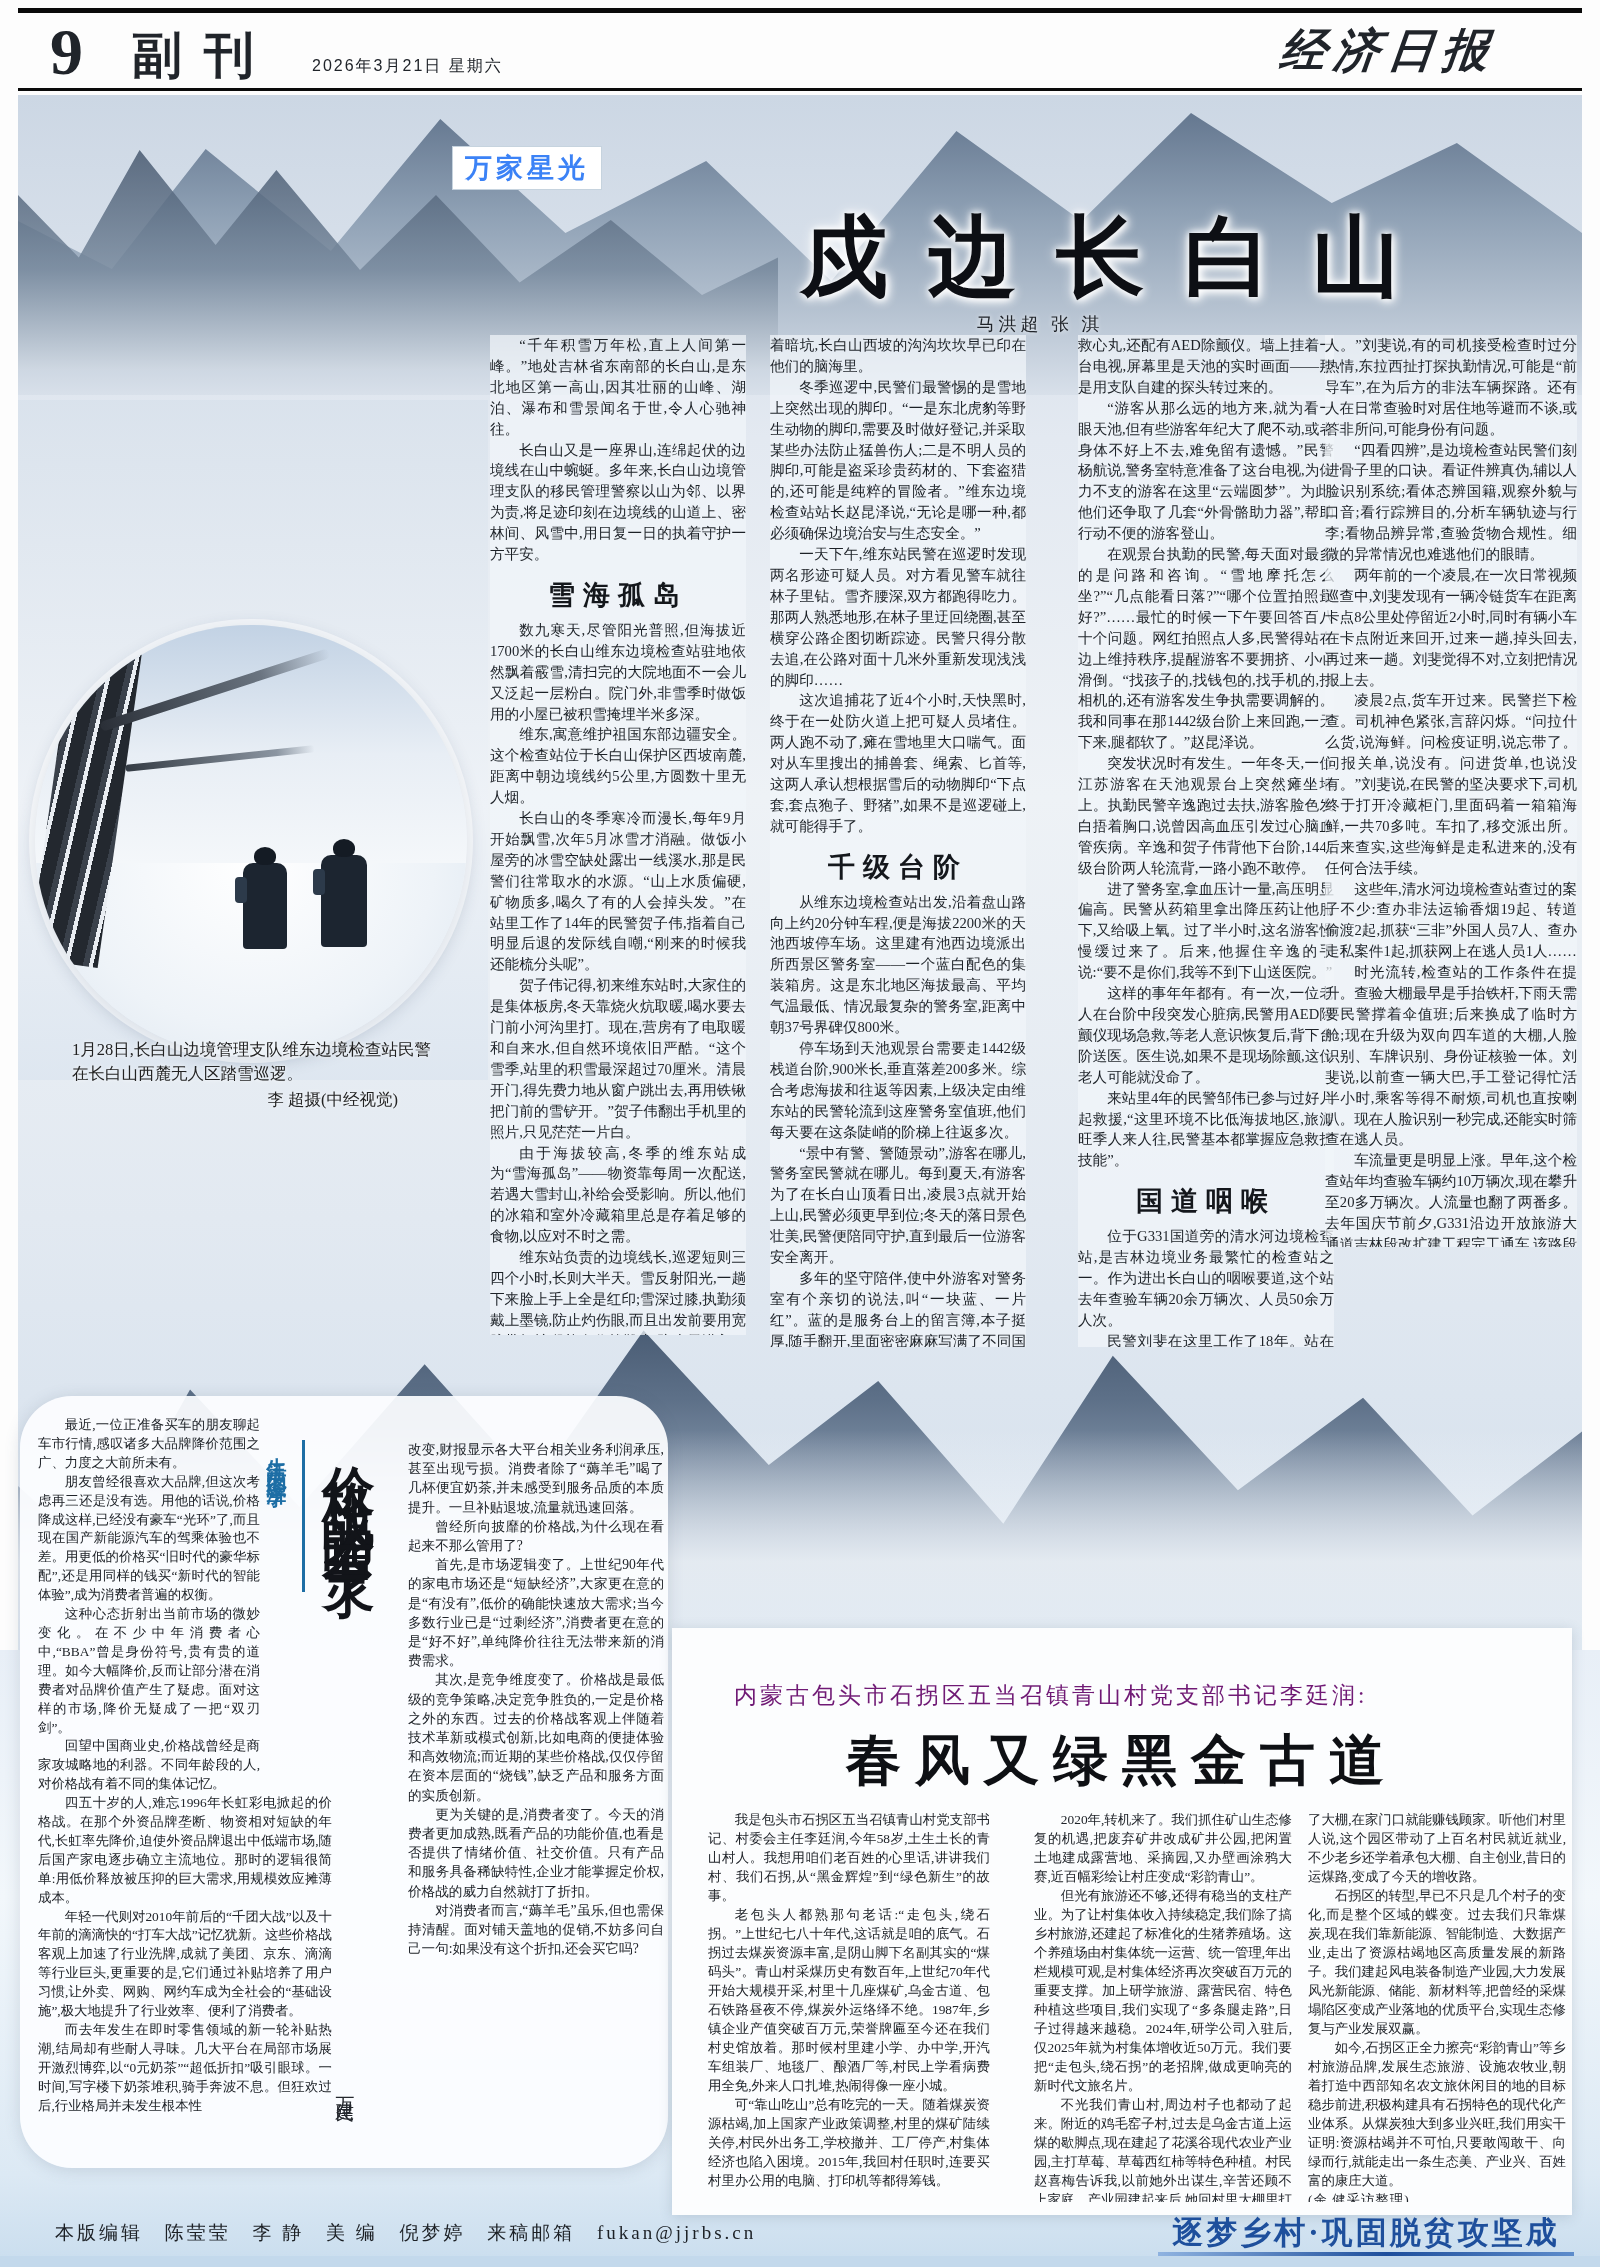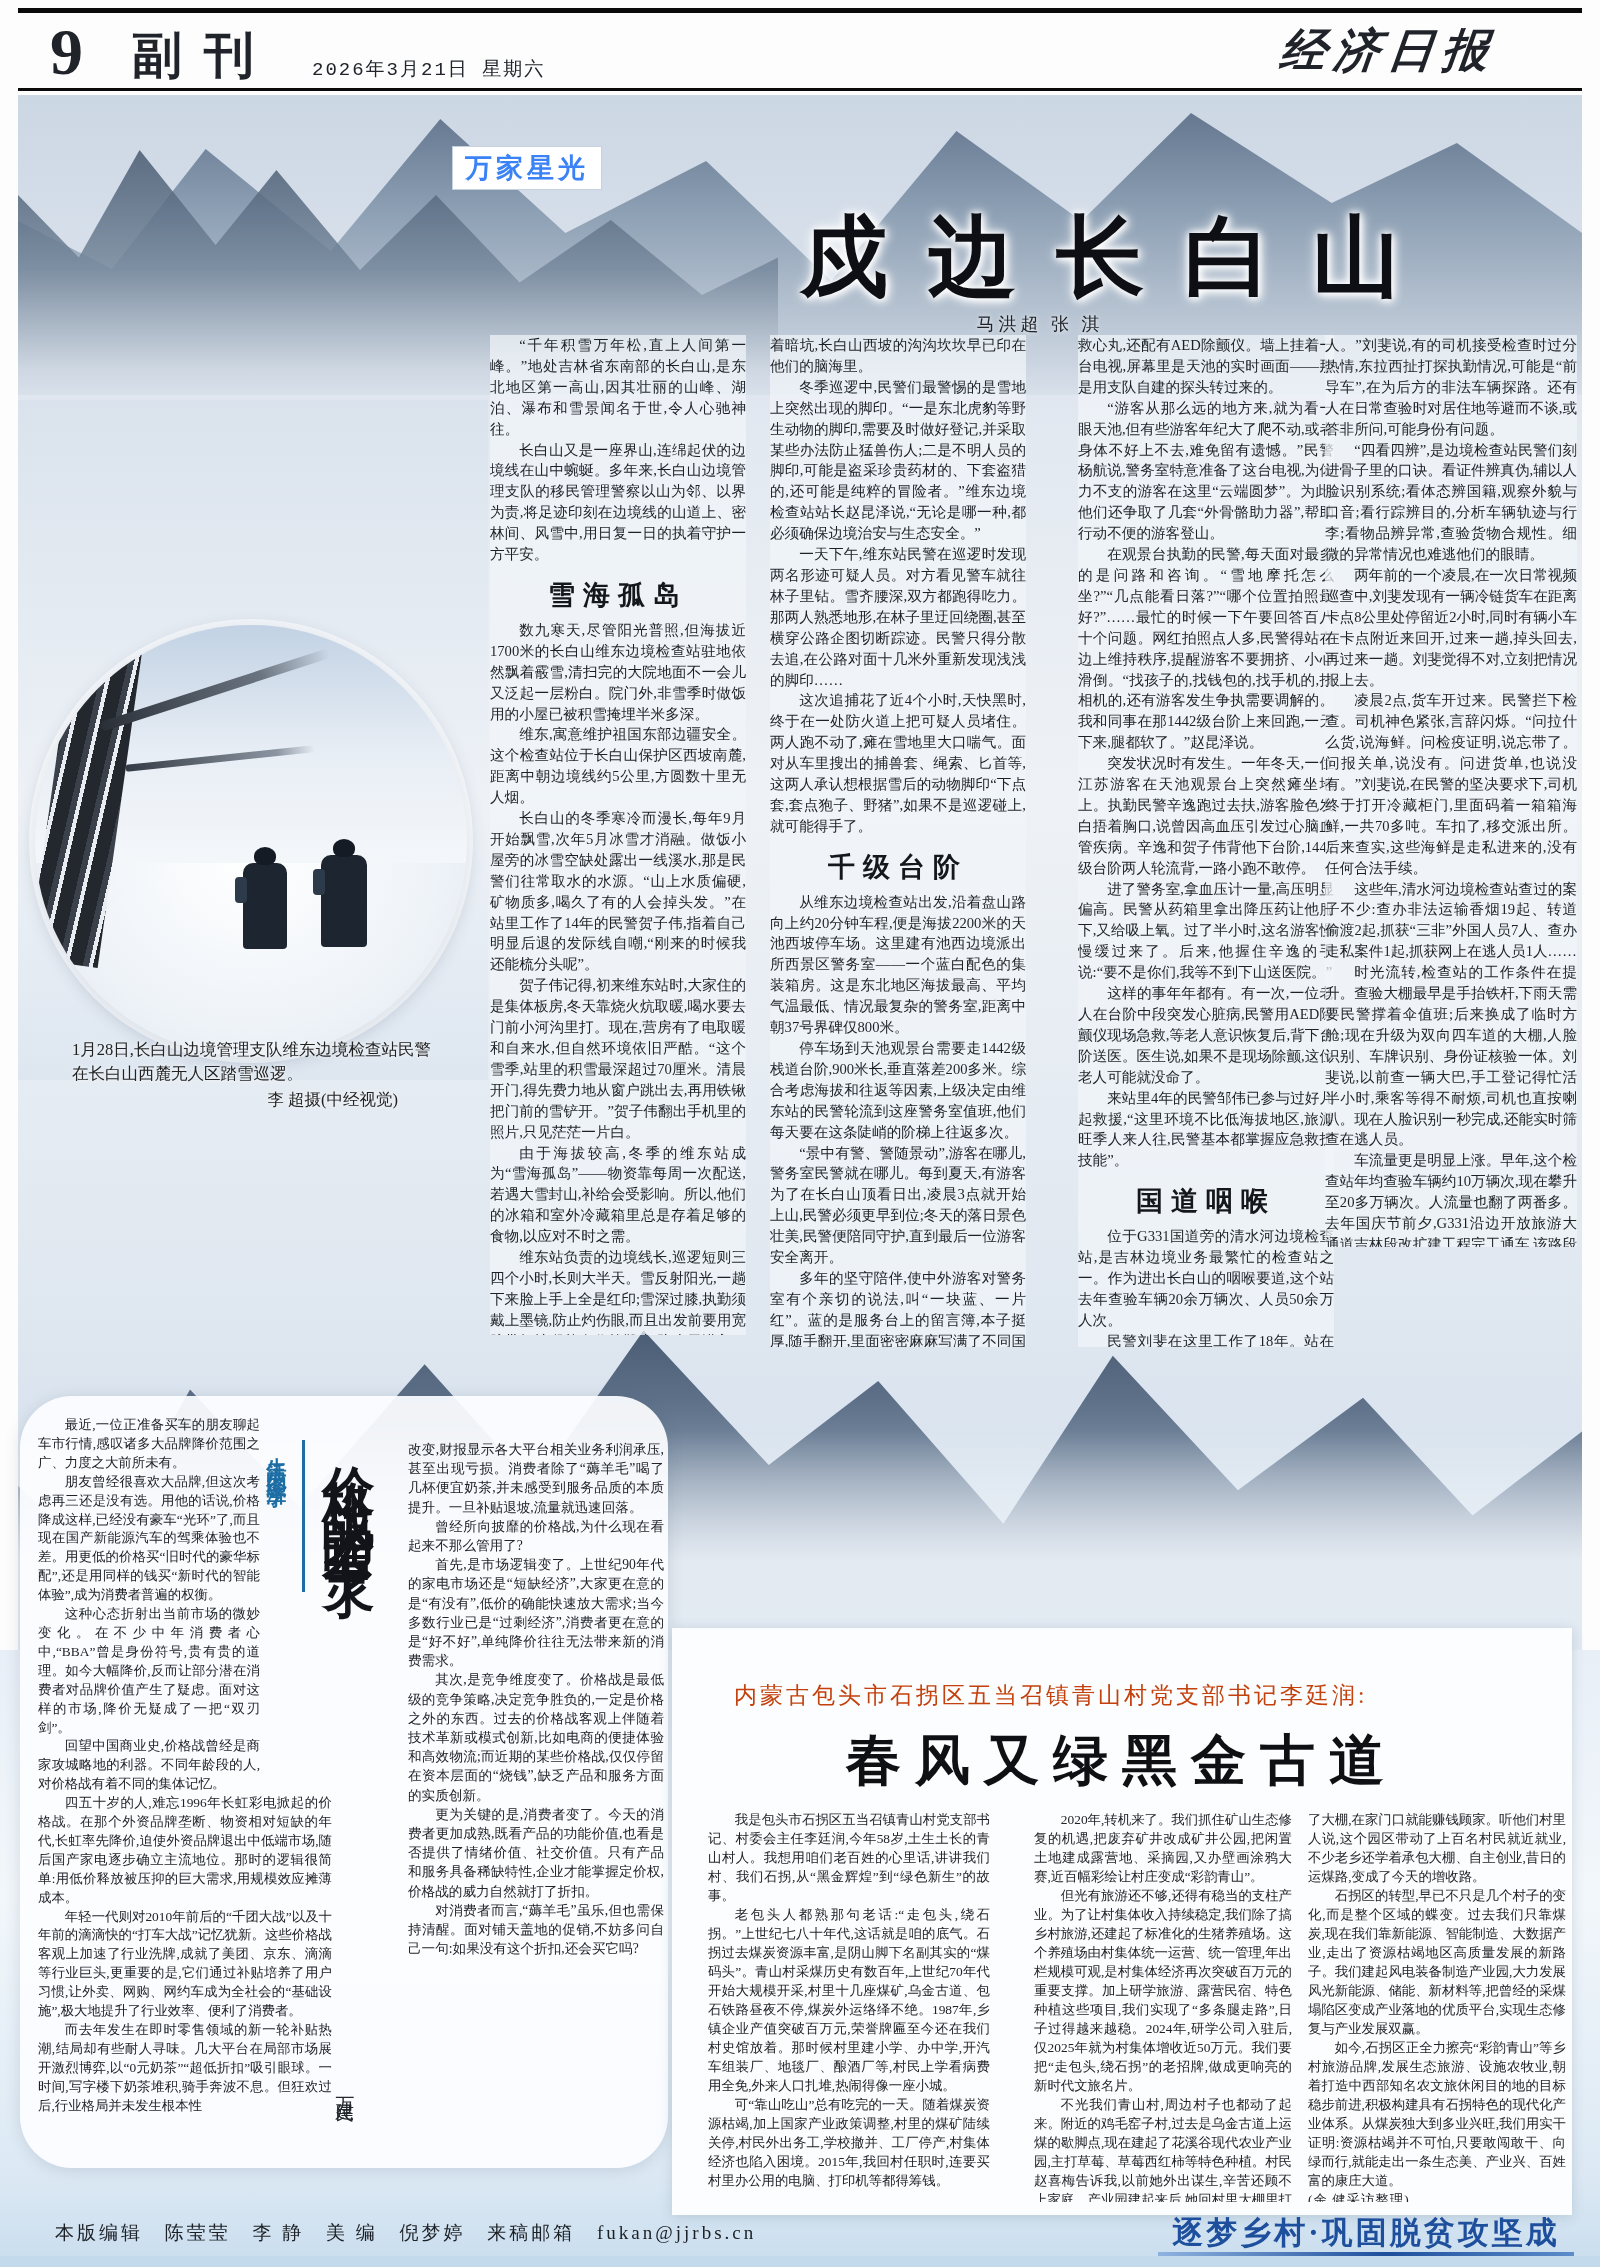--- a/index.html
+++ b/index.html
@@ -3,21 +3,21 @@
 <meta charset="utf-8">
 <style>
   html,body{margin:0;padding:0;background:#ffffff;}
   .page{position:relative;width:1600px;height:2267px;background:#fdfdfd;overflow:hidden;
         font-family:"Liberation Serif",serif;color:#20242a;}
   
   .rule-top{position:absolute;left:18px;right:18px;top:8px;height:5px;background:#0a0a0a;}
   .rule-head{position:absolute;left:18px;right:18px;top:88px;height:3px;background:#0a0a0a;}
   .page-no{position:absolute;left:50px;top:14px;font-size:66px;font-weight:bold;font-family:"Liberation Serif",serif;}
   .section-name{position:absolute;left:132px;top:22px;font-size:50px;font-weight:bold;letter-spacing:22px;font-family:"Liberation Serif",serif;}
-  .issue-date{position:absolute;left:312px;top:56px;font-size:19px;letter-spacing:2px;font-family:Liberation Mono, monospace;}
+  .issue-date{position:absolute;left:312px;top:56px;font-size:16px;letter-spacing:2px;font-family:Liberation Sans, sans-serif;}
   .paper-name{position:absolute;left:1280px;top:20px;font-size:46px;font-weight:bold;font-style:italic;letter-spacing:8px;transform:skewX(-6deg);}
   
   .art{position:absolute;left:18px;top:95px;width:1564px;height:1560px;
        background:linear-gradient(180deg,#ccd7e4 0%,#e3e9f1 22%,#eef2f6 45%,#e2e9f1 72%,#d3dfec 100%);}
   .ridge-top{position:absolute;left:18px;top:95px;width:1564px;height:300px;
        background:linear-gradient(180deg,#5d7089 0%,#8fa1b5 40%,#d8e0ea 100%);
        clip-path:polygon(0 100%,0 42%,6% 58%,12% 18%,20% 52%,27% 8%,35% 46%,44% 22%,52% 62%,60% 12%,68% 42%,75% 6%,84% 36%,92% 16%,100% 46%,100% 100%);}
   .ridge-top2{position:absolute;left:18px;top:120px;width:760px;height:250px;opacity:.85;
        background:linear-gradient(180deg,#3c4d64 0%,#77899d 60%,#cfd8e2 100%);
        clip-path:polygon(0 100%,0 30%,8% 55%,16% 12%,26% 50%,34% 20%,45% 60%,55% 30%,66% 65%,78% 40%,90% 70%,100% 55%,100% 100%);}
@@ -82,21 +82,21 @@
   .econ-title{position:absolute;left:294px;top:28px;height:650px;writing-mode:vertical-rl;
        font-size:52px;font-weight:bold;letter-spacing:16px;color:#121419;font-family:"Liberation Sans",sans-serif;}
   .econ-author{position:absolute;left:312px;top:686px;writing-mode:vertical-rl;font-size:19px;letter-spacing:4px;color:#23272d;}
   .econ-colB{position:absolute;left:388px;top:44px;width:256px;height:706px;font-size:13.6px;line-height:19.2px;
        text-align:justify;overflow:hidden;font-family:Liberation Serif, serif;}
   .econ-colB p{margin:0;text-indent:2em;}
   .econ-colB p.cont{text-indent:0;}
   
   .spring{position:absolute;left:672px;top:1628px;width:900px;height:587px;background:#fcfdfe;
        box-shadow:0 2px 12px rgba(70,90,115,.2);}
-  .spring-kicker{position:absolute;left:62px;top:52px;font-size:23px;letter-spacing:3px;color:#c2410c;}
+  .spring-kicker{position:absolute;left:62px;top:52px;font-size:23px;letter-spacing:3px;color:#701a75;}
   .spring-title{position:absolute;left:0;width:100%;top:96px;text-align:center;font-size:55px;font-weight:bold;
        letter-spacing:14px;color:#0e1014;font-family:"Liberation Serif",serif;}
   .spring .scol{position:absolute;top:182px;height:392px;font-size:13.4px;line-height:19px;text-align:justify;overflow:hidden;}
   .spring .scol p{margin:0;text-indent:2em;}
   .spring .scol p.cont{text-indent:0;}
   #scol1{left:36px;width:282px;}
   #scol2{left:362px;width:258px;}
   #scol3{left:636px;width:258px;}
   .sig{letter-spacing:1px;}
   

